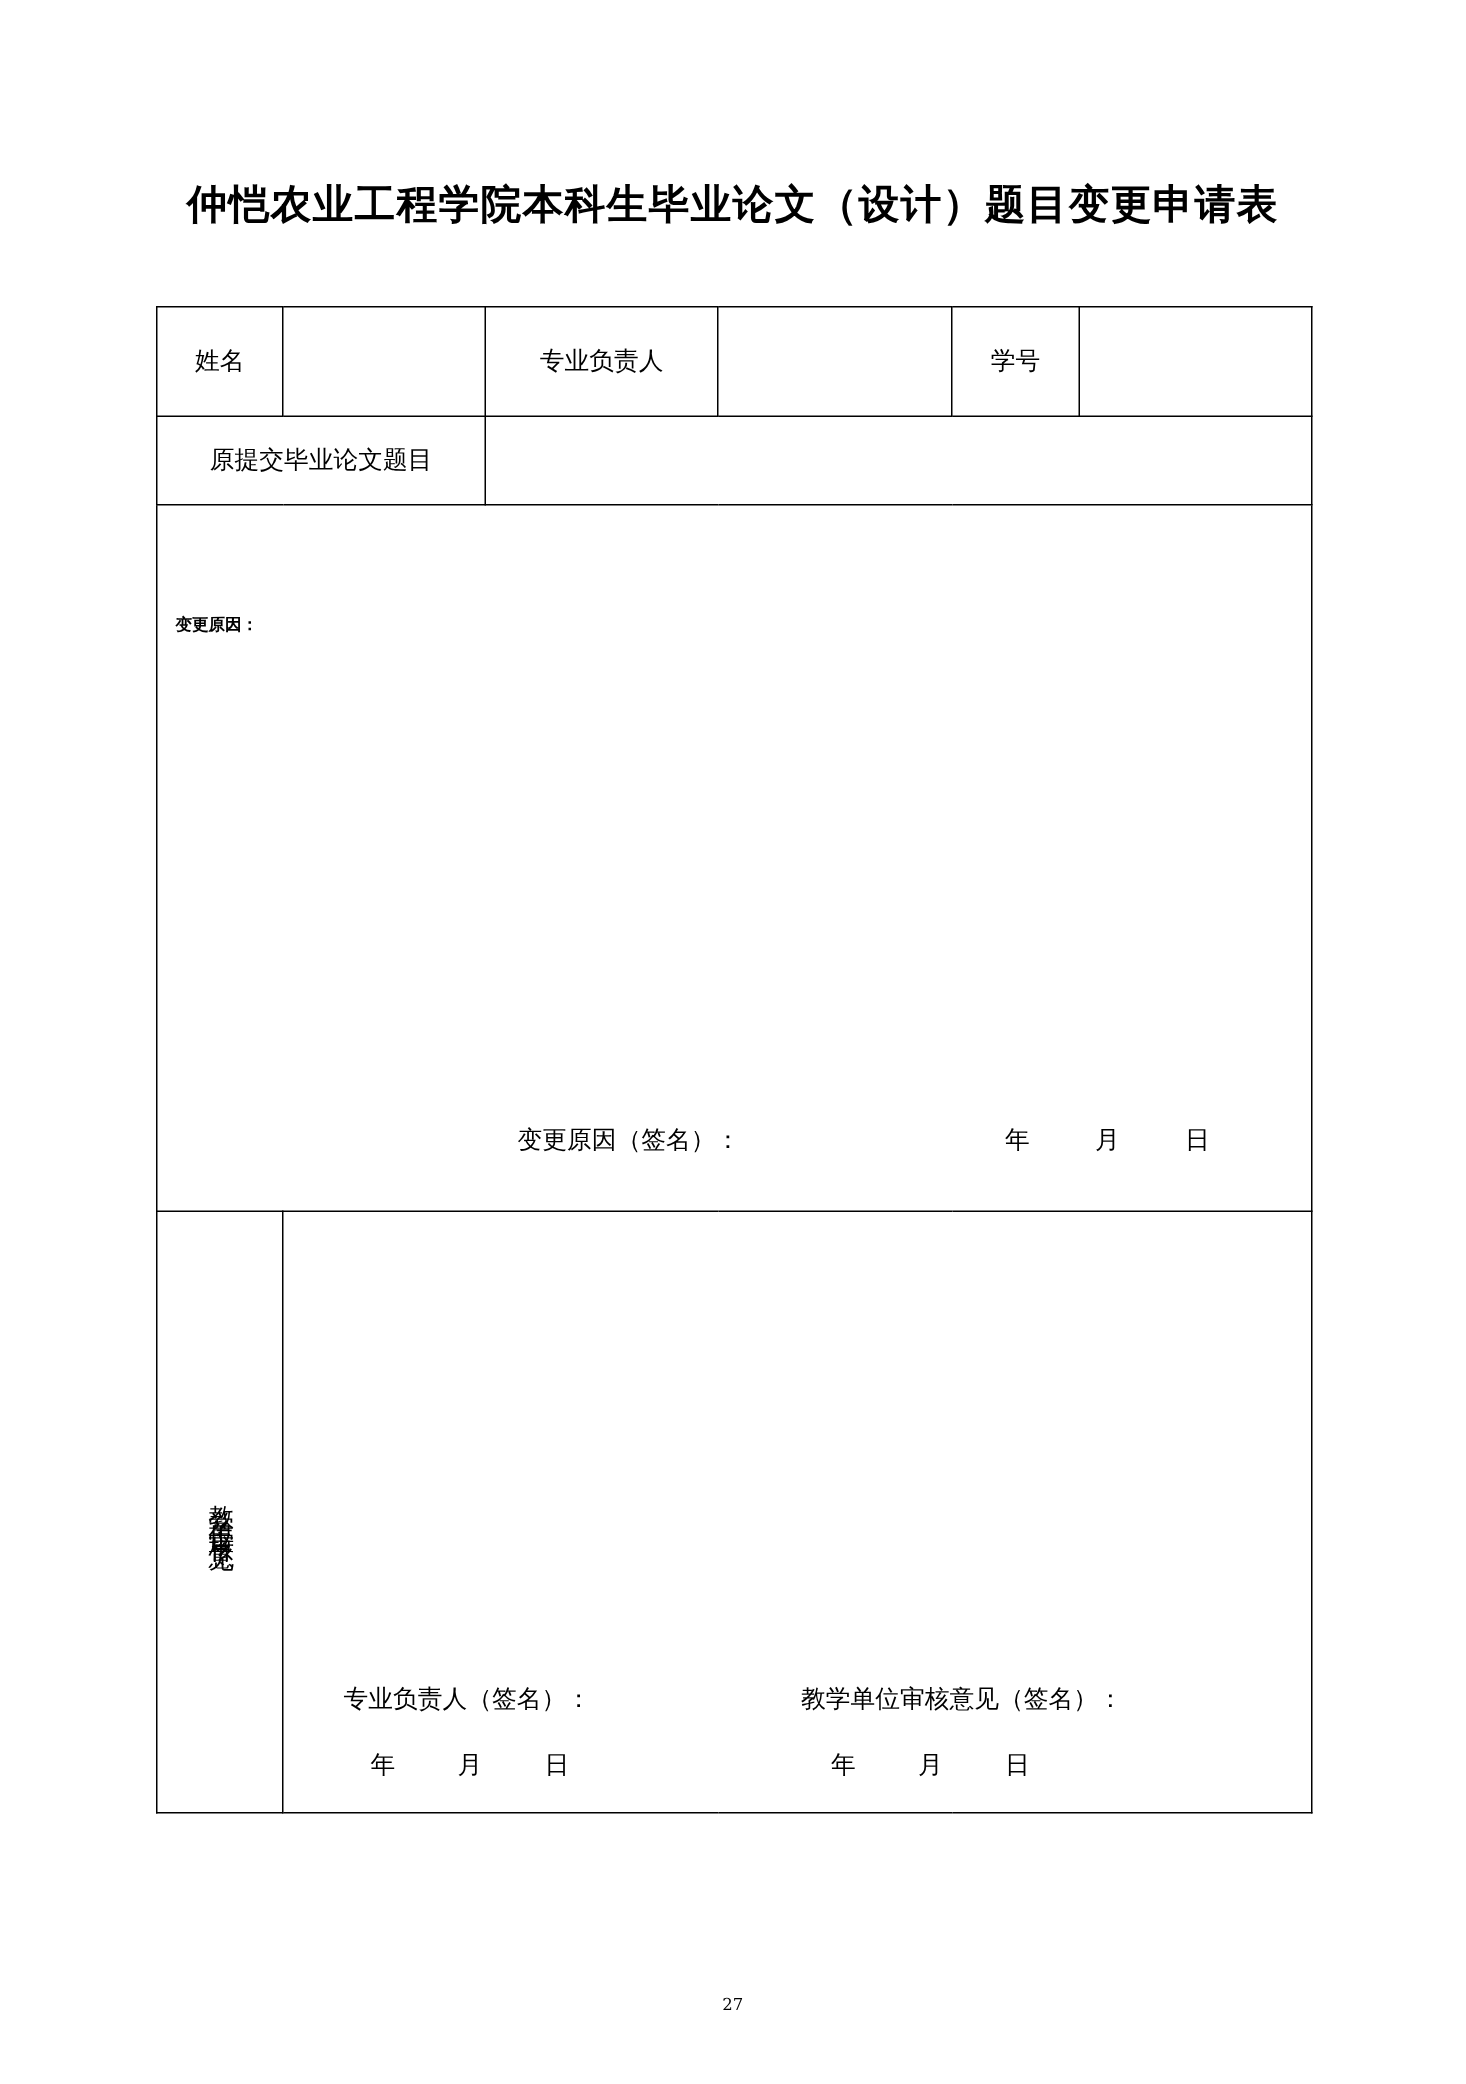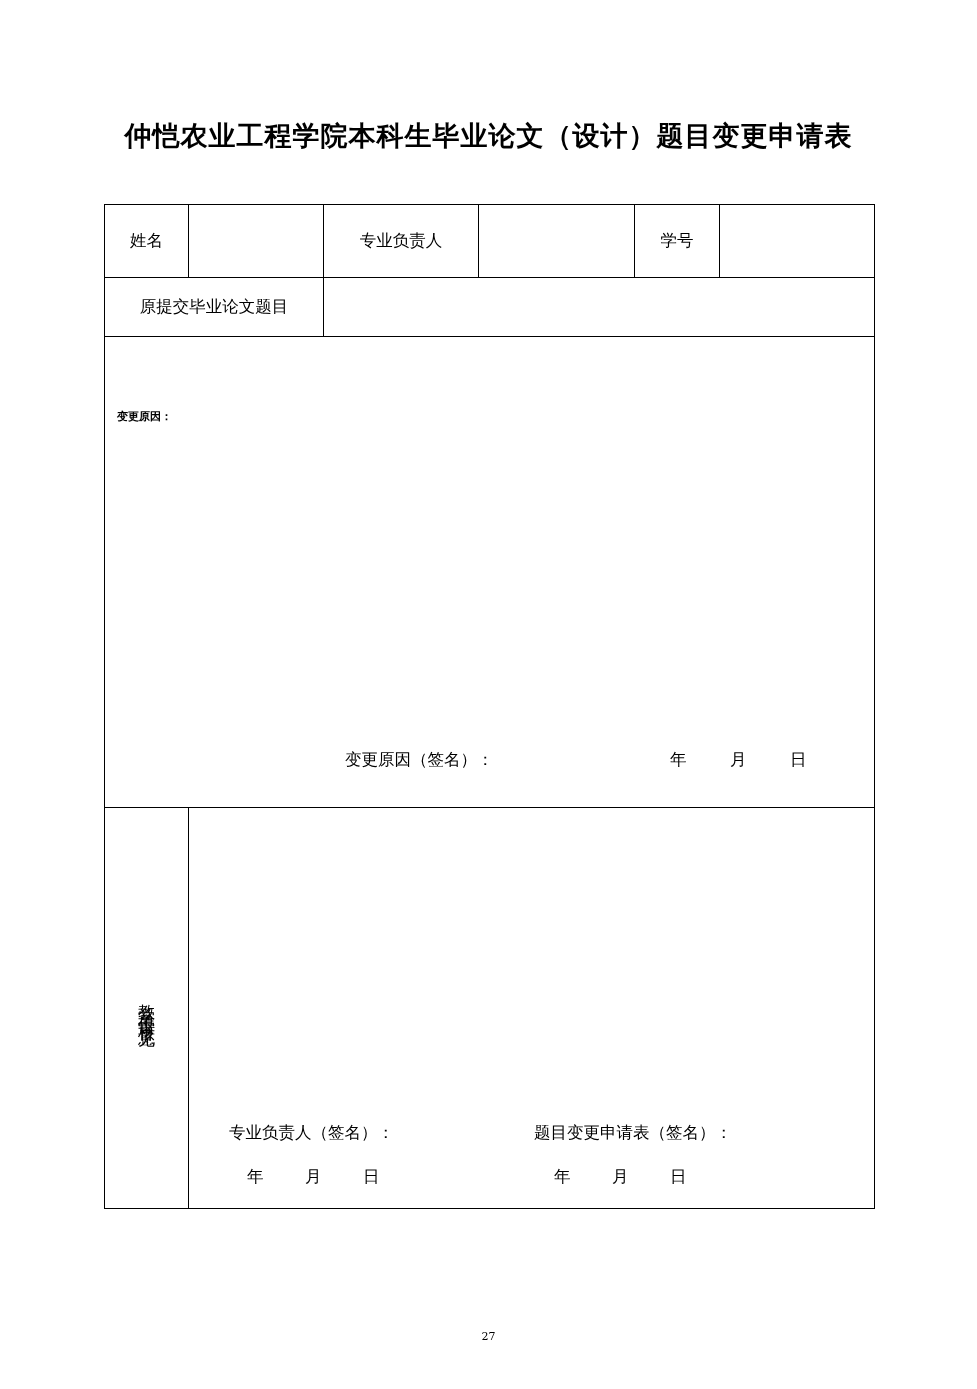--- a/index.html
+++ b/index.html
@@ -206,21 +206,21 @@
           </div>
         </td>
       </tr>
       <tr>
         <td class="vertical-cell">
           <span class="vertical-text">教学单位审核意见</span>
         </td>
         <td class="review-cell" colspan="5">
           <div class="review-signs">
             <span class="s1">专业负责人（签名）：</span>
-            <span class="s2">题目变更申请表（签名）：</span>
+            <span class="s2">教学单位审核意见（签名）：</span>
           </div>
           <div class="review-dates">
             <span class="d1 ymd-inline">
               <span>年</span><span>月</span><span>日</span>
             </span>
             <span class="d2 ymd-inline">
               <span>年</span><span>月</span><span>日</span>
             </span>
           </div>
         </td>

